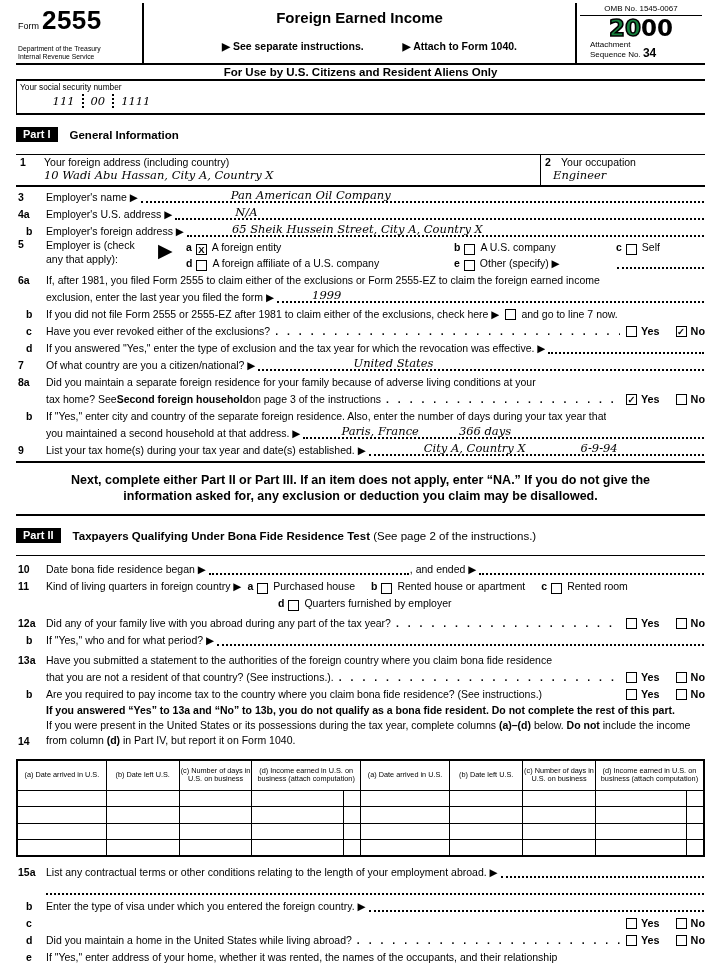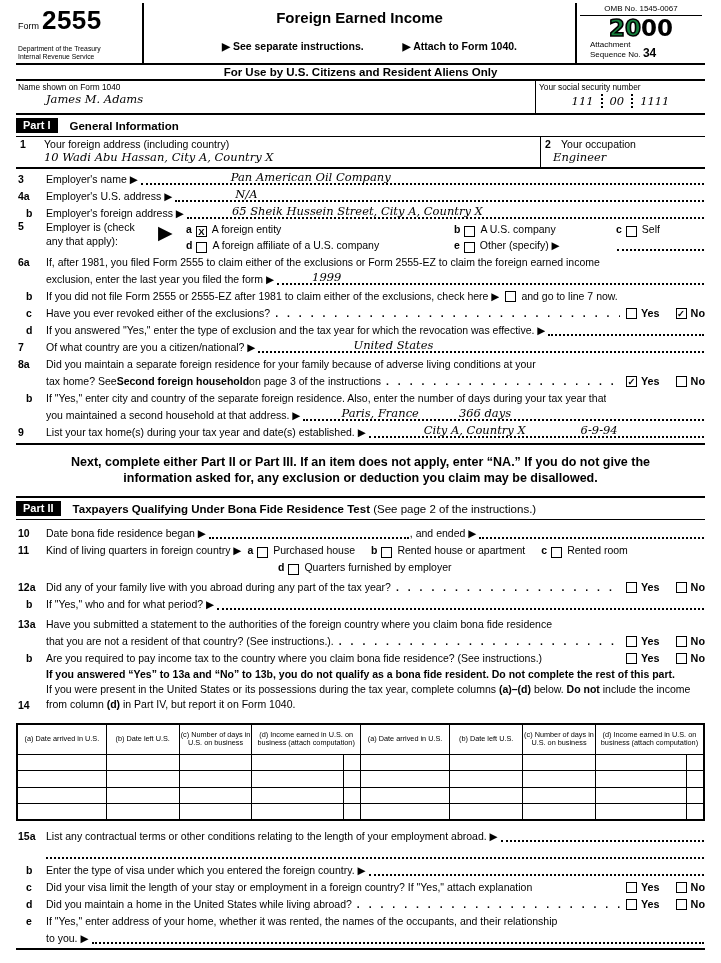--- a/index.html
+++ b/index.html
@@ -35,21 +35,21 @@
   .id-name { flex:1; padding:1px 2px; }
   .slab { font-size:8.3px; }
   .hand { font-family:"DejaVu Serif", serif; font-style:italic; font-size:11.5px; white-space:nowrap; }
   .id-name .hand { margin-left:28px; }
   .id-ssn { width:170px; border-left:1.5px solid #000; padding:1px 3px; }
   .ssnval { display:flex; justify-content:center; align-items:center; margin-top:2px; }
   .ssnval .grp { padding:0 7px; }
   .ssnval .grp + .grp { border-left:2px dotted #000; }
 
   
-  .partbar { display:flex; align-items:center; gap:12px; padding:3px 0; }
+  .partbar { display:flex; align-items:center; gap:12px; padding:12px 0; }
   .parttag { background:#000; color:#fff; font-weight:bold; font-size:11px; padding:1px 7px 2px; }
   .parttitle { font-weight:bold; font-size:11.5px; }
   .parttitle .note { font-weight:normal; }
 
   
   .box12 { display:flex; border-top:1.5px solid #000; border-bottom:2.5px solid #000; min-height:33px; }
   .b1 { flex:1; padding:1px 0; }
   .b2 { width:165px; border-left:1.5px solid #000; padding:1px 4px; }
   .lblrow { display:flex; }
   .lblrow .num { flex:0 0 28px; padding-left:4px; font-weight:bold; }
@@ -141,24 +141,20 @@
           <span>Sequence No.</span>
           <span class="seqno">34</span>
         </div>
       </div>
     </div>
   </div>
 
   <div class="banner">For Use by U.S. Citizens and Resident Aliens Only</div>
 
   <div class="idrow">
-    <div class="id-name">
-      <div class="slab">Name shown on Form 1040</div>
-      <div class="hand">James M. Adams</div>
-    </div>
     <div class="id-ssn">
       <div class="slab">Your social security number</div>
       <div class="ssnval hand">
         <span class="grp">111</span>
           <span class="grp">00</span>
           <span class="grp">1111</span>
       </div>
     </div>
   </div>
 
@@ -537,21 +533,20 @@
   </div>
 
   <div class="ln">
     <span class="num sub">b</span>
     <span class="txt">Enter the type of visa under which you entered the foreign country. ▶</span>
     <span class="lead"></span>
   </div>
 
   <div class="ln">
     <span class="num sub">c</span>
-    <span class="txt shrink">Did your visa limit the length of your stay or employment in a foreign country? If "Yes," attach explanation</span>
     <span class="yn">
       <span class="cb"></span>
         <span>Yes</span>
       <span class="gap"></span>
       <span class="cb"></span>
         <span>No</span>
     </span>
   </div>
 
   <div class="ln">

